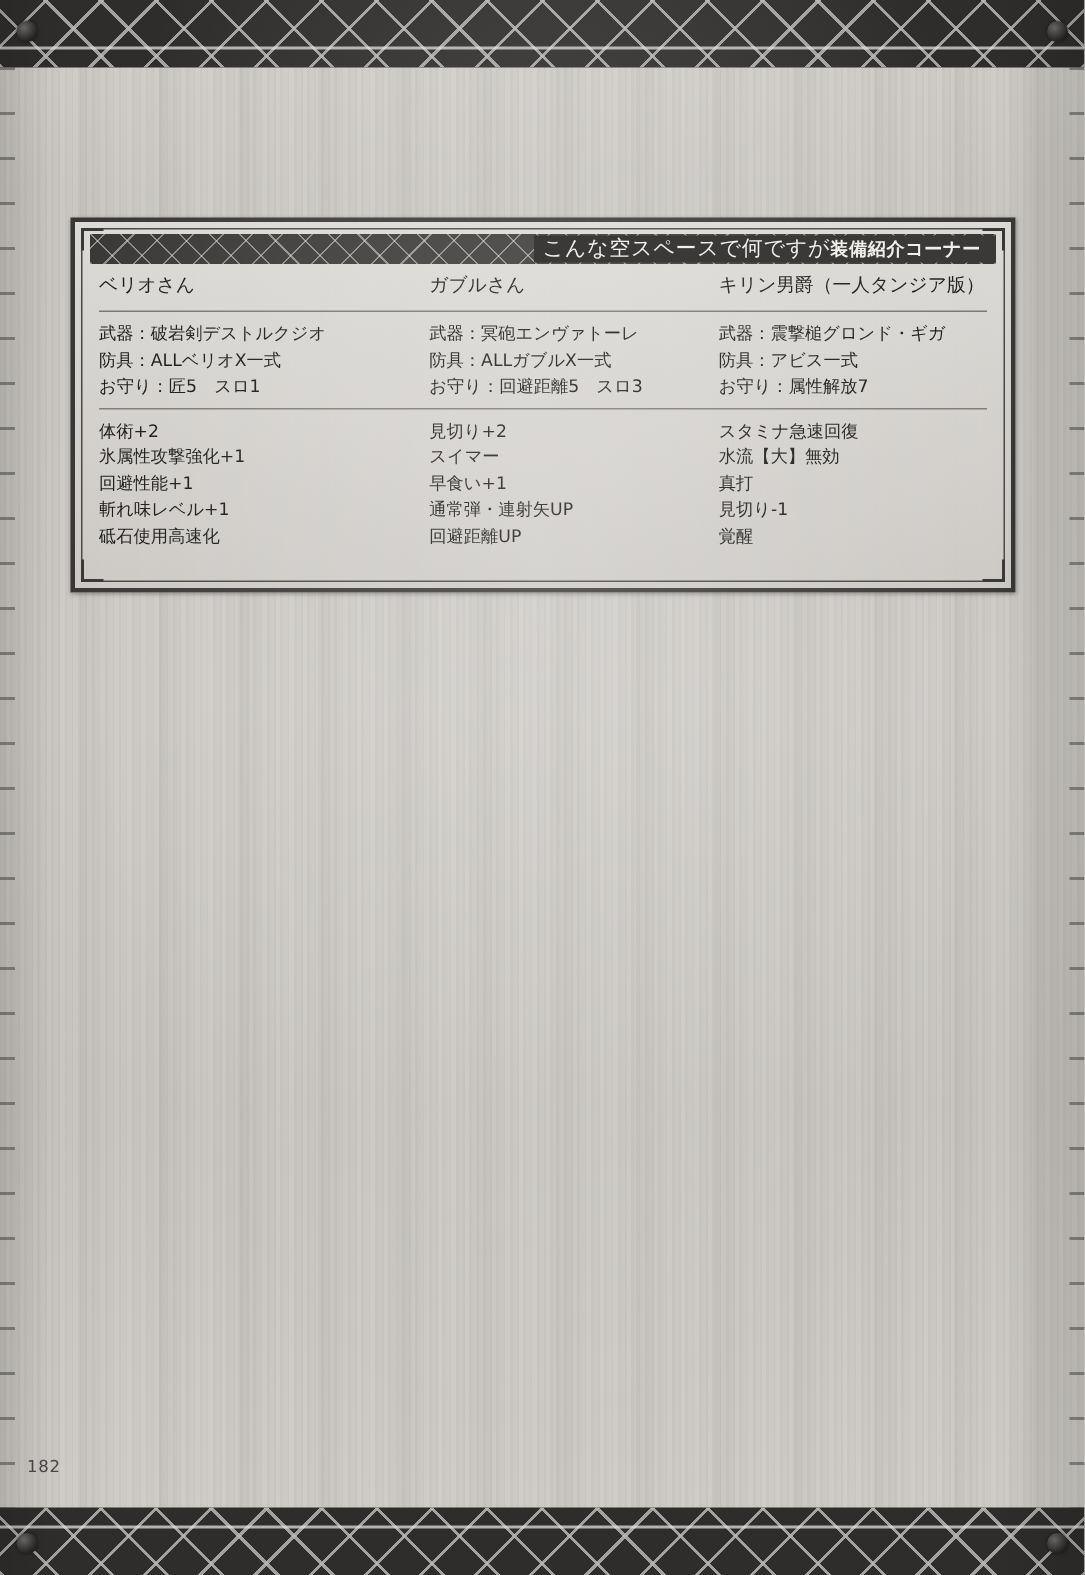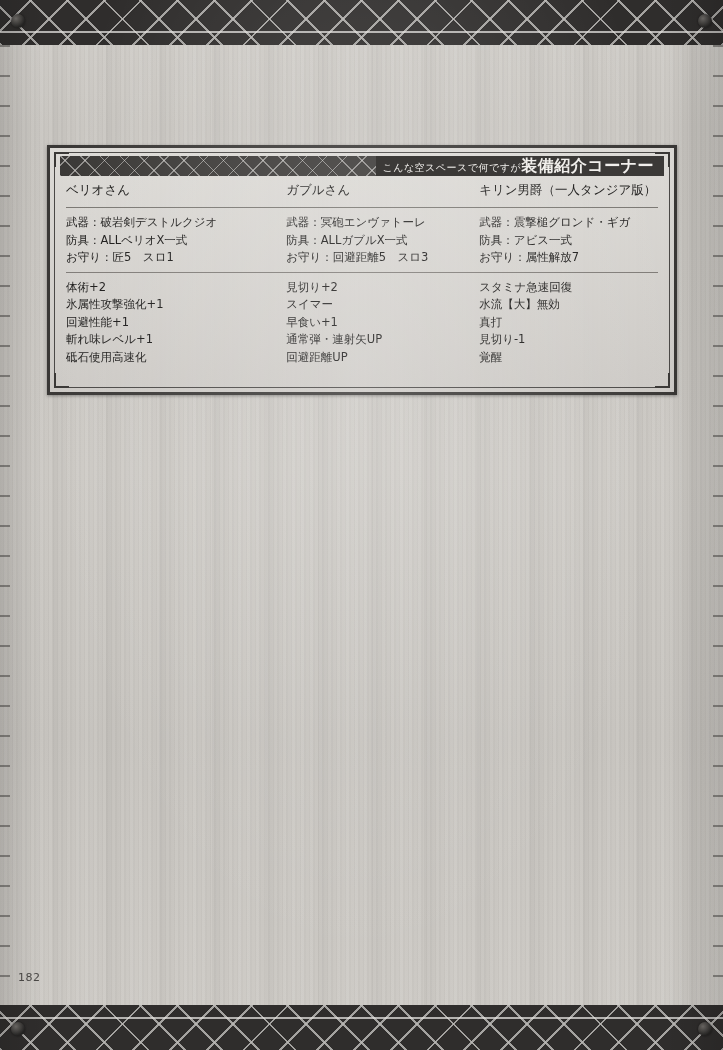--- a/index.html
+++ b/index.html
@@ -165,22 +165,22 @@
     position: relative;
     z-index: 2;
     color: #f1efec;
     font-size: 11px;
     letter-spacing: 0.5px;
     padding-right: 10px;
     white-space: nowrap;
     background: #3b3937;
     padding-left: 6px;
   }
-  .title-text .small { font-size: 10px; }
-  .title-text .big { font-size: 16px; font-weight: bold; }
+  .title-text .small { font-size: 14px; }
+  .title-text .big { font-size: 12px; font-weight: bold; }
 
   
   .columns {
     position: absolute;
     left: 16px;
     right: 16px;
     top: 34px;
     bottom: 12px;
   }
   .row-names {

